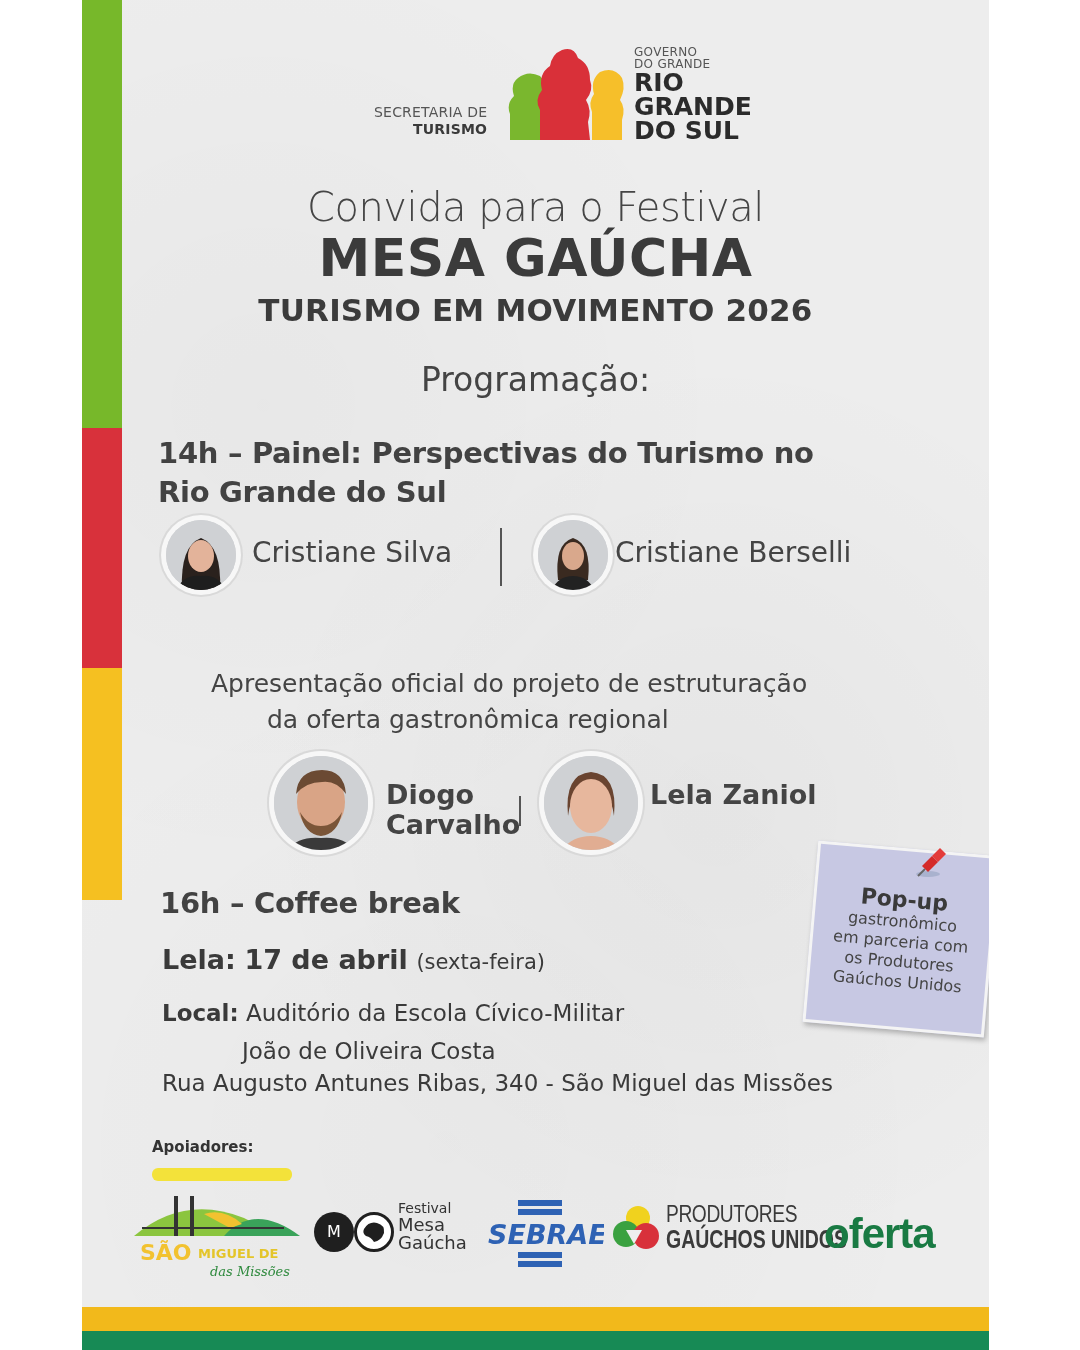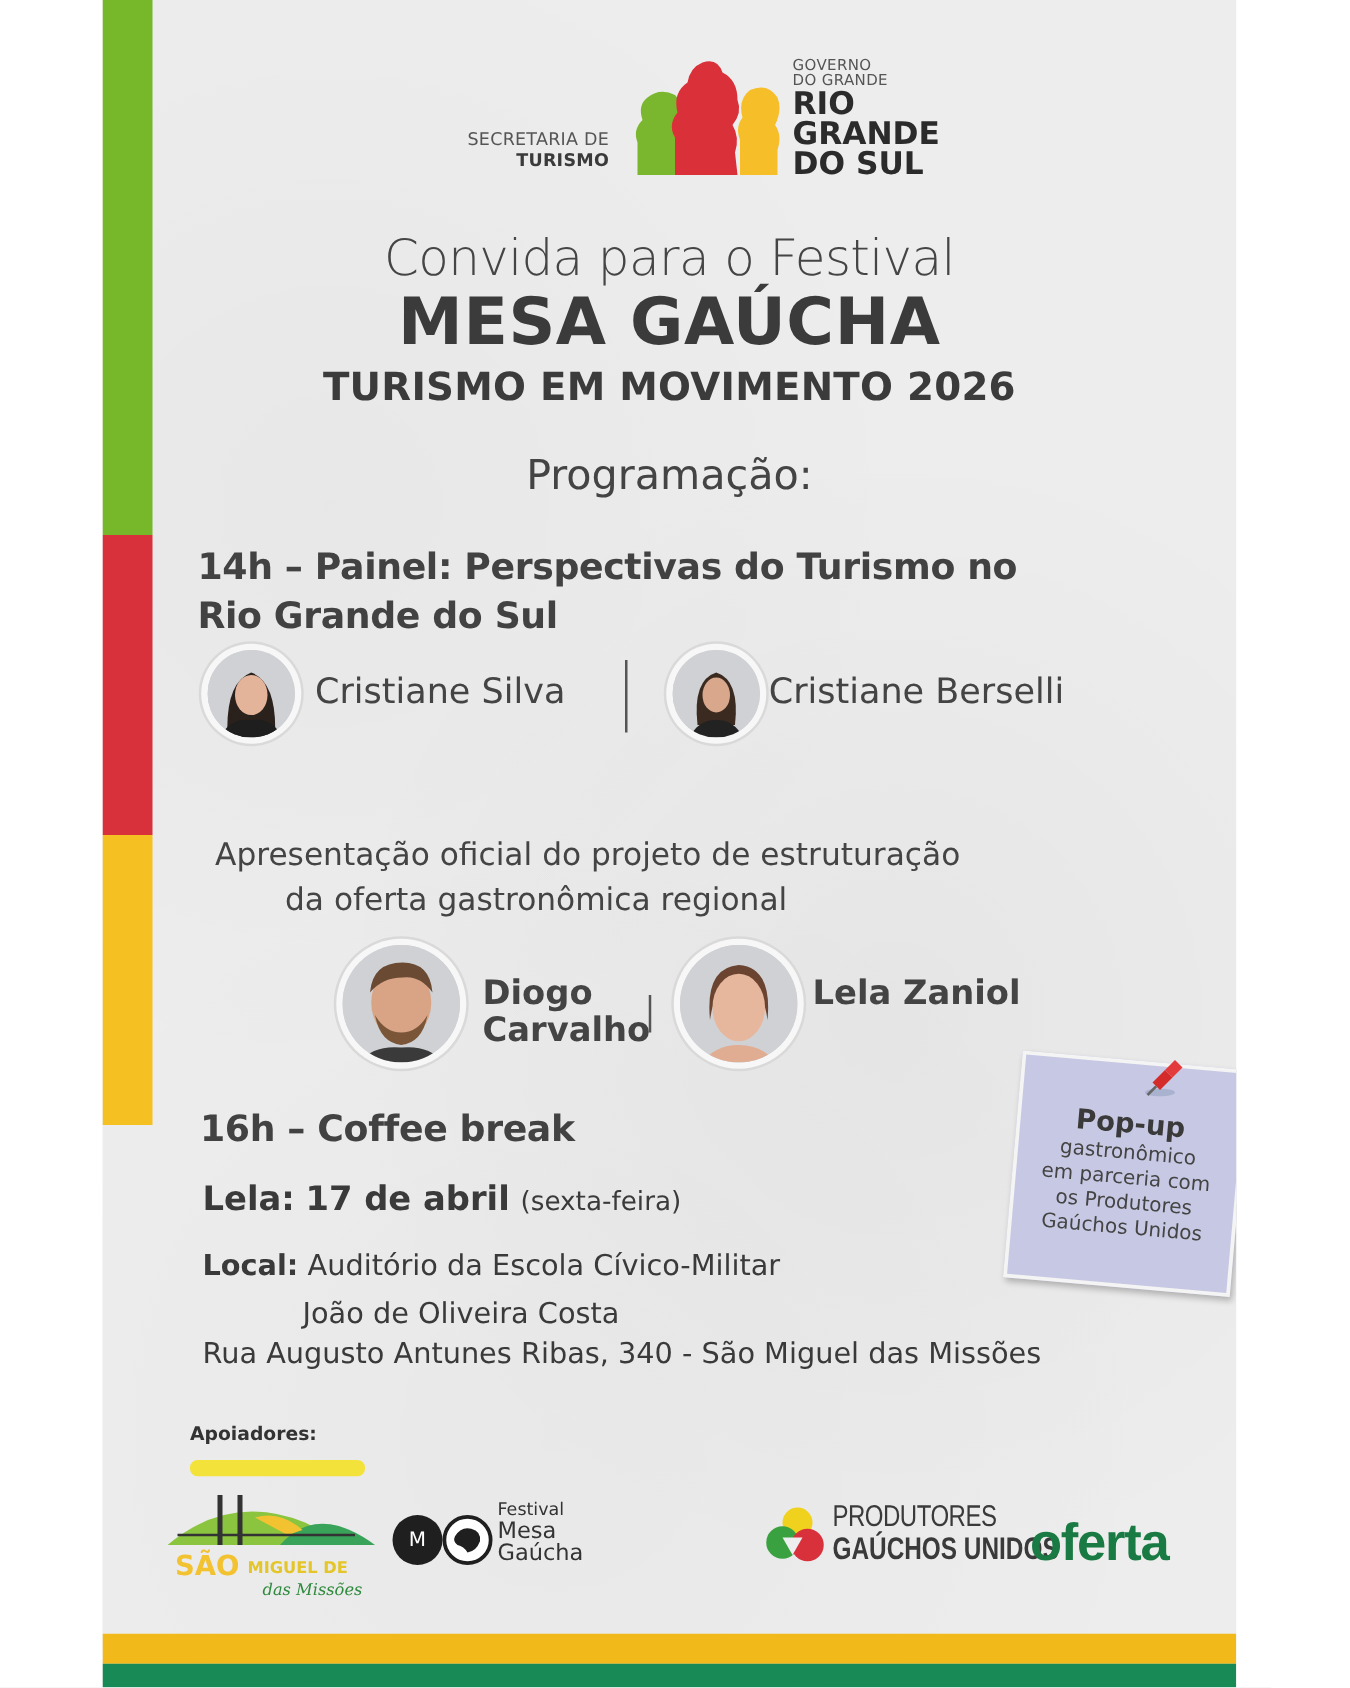--- a/index.html
+++ b/index.html
@@ -35,21 +35,21 @@
   .center { left: 0; width: 907px; text-align: center; }
   .t-convida { top: 184px; font-size: 40px; font-weight: 300; color: #454545; letter-spacing: -0.5px; }
   .t-mesa { top: 228px; font-size: 52px; font-weight: bold; color: #3b3b3b; letter-spacing: 0.5px; }
   .t-turismo { top: 292px; font-size: 31px; font-weight: bold; color: #3b3b3b; letter-spacing: 0.2px; }
   .t-prog { top: 360px; font-size: 33px; color: #444; }
 
   .h-event { font-size: 29px; font-weight: bold; color: #424242; line-height: 39px; letter-spacing: -0.3px; }
   .ev1 { left: 76px; top: 434px; width: 700px; }
   .ev2 { left: 78px; top: 620px; }
   .ev2-desc { left: 90px; top: 666px; font-size: 25px; line-height: 36px; color: #444; }
-  .ev2-desc span { display: block; }
+  .ev2-desc span { display: block; margin-left: 39px; }
   .ev2-desc .l2 { padding-left: 56px; }
   .ev3 { left: 78px; top: 884px; }
 
   .avatar {
     position: absolute; border-radius: 50%; background: #cfd1d4;
     box-shadow: 0 0 0 5px #f7f7f7, 0 0 0 7px #d9d9d9;
     overflow: hidden;
   }
   .avatar svg { width: 100%; height: 100%; display: block; }
   .sp-name { font-size: 28px; color: #444; }
@@ -221,20 +221,29 @@
       <svg viewBox="0 0 34 34" width="34" height="34">
           <path d="M7 14 Q12 6 20 8 Q28 10 27 18 Q24 26 17 27 Q14 22 9 21 Q5 18 7 14 Z" fill="#1f1f1f"></path>
         </svg>
     </div>
     <div class="fmg-text">
       <div>Festival</div>
       <div class="big">Mesa</div>
       <div class="big">Gaúcha</div>
     </div>
   </div>
+  <div class="abs sebrae">
+    <svg viewBox="0 0 118 68" width="118" height="68">
+      <rect x="32" y="0" width="44" height="6" fill="#2e62b4"></rect>
+      <rect x="32" y="9" width="44" height="6" fill="#2e62b4"></rect>
+      <rect x="32" y="52" width="44" height="6" fill="#2e62b4"></rect>
+      <rect x="32" y="61" width="44" height="6" fill="#2e62b4"></rect>
+      <text x="2" y="44" font-family="DejaVu Sans, sans-serif" font-weight="bold" font-style="italic" font-size="27" fill="#2e62b4">SEBRAE</text>
+    </svg>
+  </div>
   <div class="abs pgu-logo">
     <svg viewBox="0 0 50 48" width="50" height="48">
       <circle cx="26" cy="14" r="12" fill="#f0d21e"></circle>
       <circle cx="14" cy="30" r="13" fill="#3aa140"></circle>
       <circle cx="34" cy="32" r="13" fill="#d8313b"></circle>
       <path d="M14 26 L30 26 L22 40 Z" fill="#eeeeee"></path>
     </svg>
   </div>
   <div class="abs pgu-text">
     <span class="a">PRODUTORES</span>

